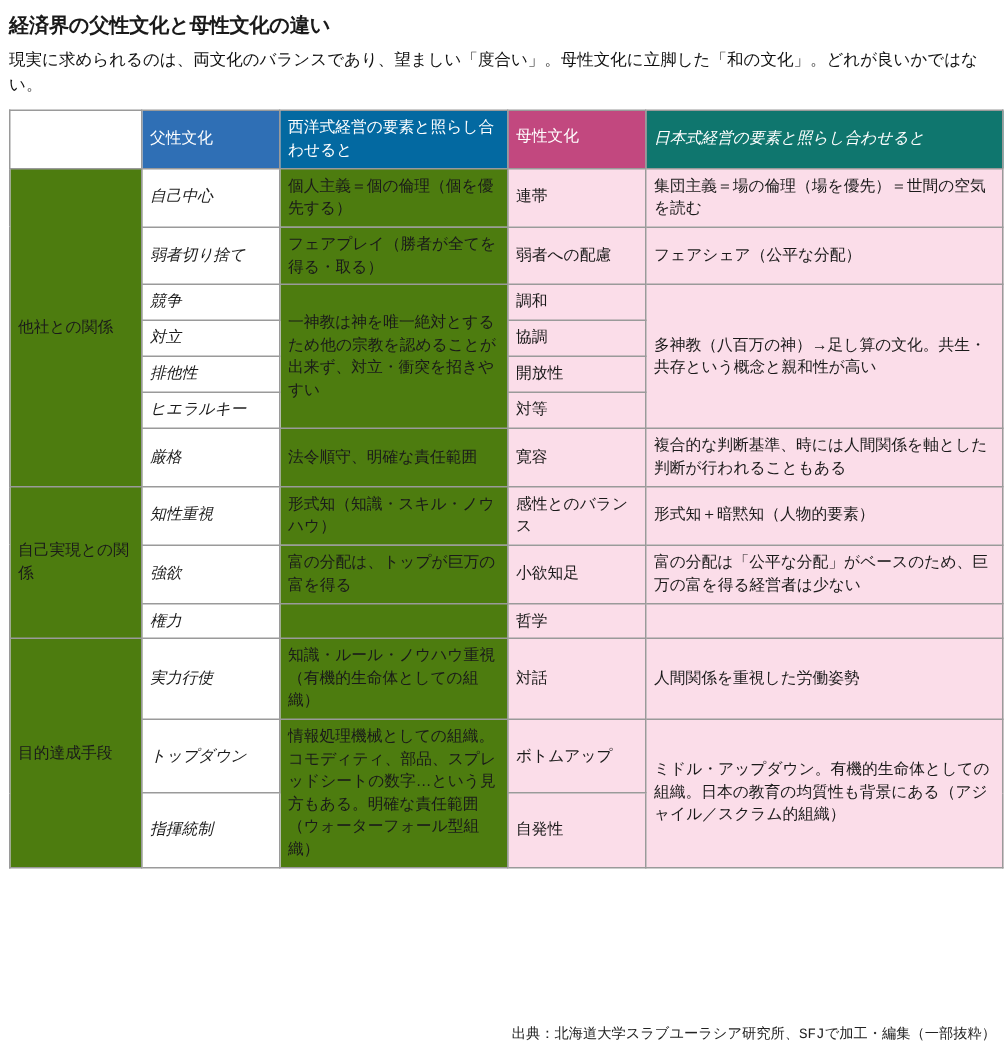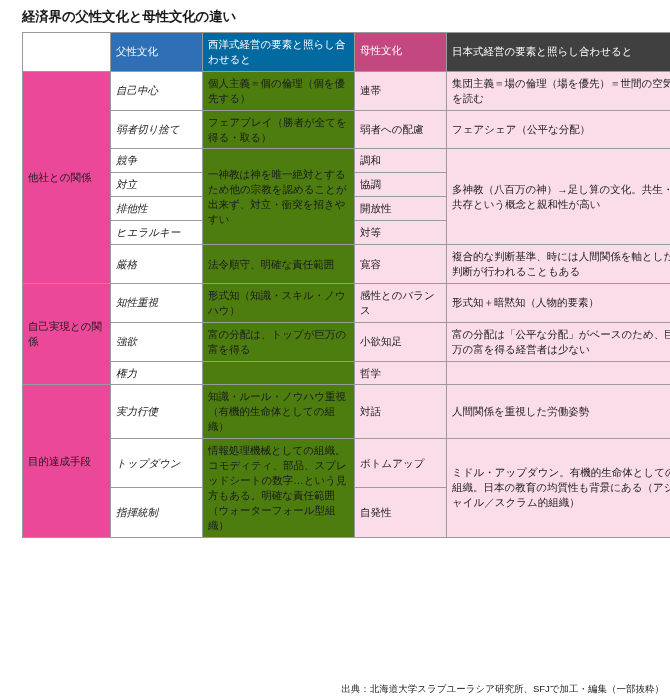--- a/index.html
+++ b/index.html
@@ -12,21 +12,21 @@
     height: 700px;
     font-family: "Liberation Sans", sans-serif;
     color: #1a1a1a;
     position: relative;
     overflow: hidden;
   }
   .page {
     width: 670px;
     height: 700px;
     box-sizing: border-box;
-    padding: 8px 4px 0 20px;
+    padding: 8px 4px 0 4px;
     position: relative;
   }
   .title {
     font-size: 13.5px;
     font-weight: bold;
     margin: 0 0 6px 2px;
     letter-spacing: -0.2px;
   }
   .lead {
     font-size: 11px;
@@ -60,24 +60,24 @@
   }
   th.h-blank {
     background: #ffffff;
     border-left-color: #ffffff;
     border-top-color: #ffffff;
     border-bottom-color: #4a4a4a;
   }
   th.h-father { background: #2f6fb5; margin-left: 24px; }
   th.h-west   { background: #0369a1; }
   th.h-mother { background: #c2487f; font-family: Liberation Mono, monospace; }
-  th.h-jp     { background: #404040; }
+  th.h-jp     { background: #0f766e; font-style: italic; }
 
   td.rowgroup {
-    background: #ec4899;
+    background: #4d7c0f;
     text-align: center;
     font-weight: bold;
     font-size: 11px;
     vertical-align: middle;
     border-color: #9a9a9a;
   }
   td.father-cell {
     background: #ffffff;
     text-align: center;
     font-weight: normal;
@@ -90,28 +90,30 @@
     margin-left: 40px;
   }
   td.jp-cell { background: #fbdde9; }
 
   .src {
     position: absolute;
     right: 6px;
     bottom: 4px;
     font-size: 9.5px;
     color: #222;
+    font-family: Liberation Mono, monospace;
   }
 </style>
 </head>
 <body>
 
 <div class="page">
 
   <h1 class="title">経済界の父性文化と母性文化の違い</h1>
+  <p class="lead">現実に求められるのは、両文化のバランスであり、望ましい「度合い」。母性文化に立脚した「和の文化」。どれが良いかではない。</p>
 
   <table class="matrix">
     <colgroup>
       <col style="width:88px">
       <col style="width:92px">
       <col style="width:152px">
       <col style="width:92px">
       <col style="width:238px">
     </colgroup>
     <thead>

